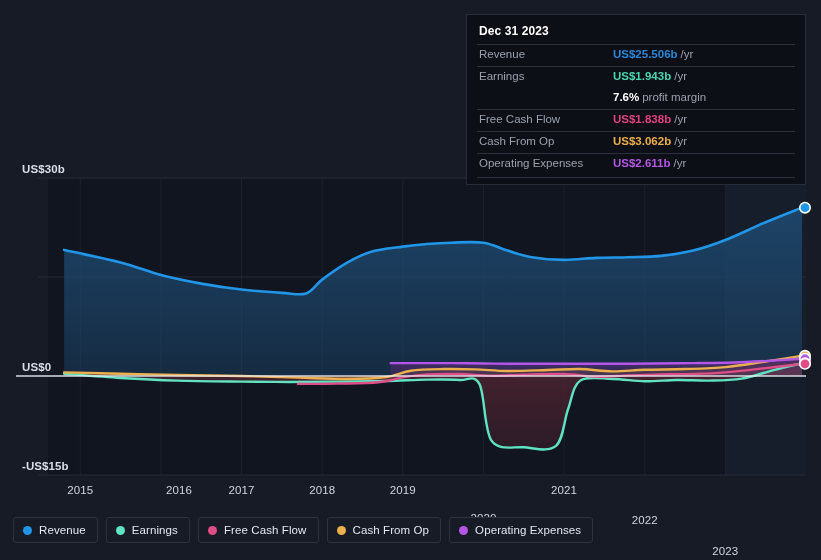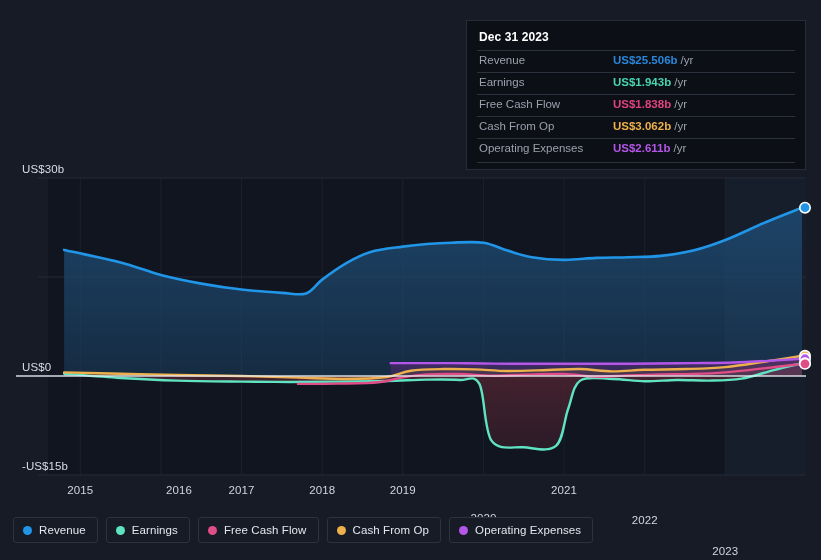--- a/index.html
+++ b/index.html
@@ -35,35 +35,36 @@
     top: 0;
   }
 
   
   .y-tick-label {
     position: absolute;
     font-size: 11.5px;
     color: #d9dde6;
     white-space: nowrap;
     letter-spacing: 0.1px;
+    font-weight: bold;
   }
   .x-tick-label {
     position: absolute;
     font-size: 11.5px;
     color: #d0d5de;
     white-space: nowrap;
     transform: translateX(-50%);
     letter-spacing: 0.1px;
   }
 
   
   #tooltip {
     position: absolute;
     left: 466px;
-    top: 20px;
+    top: 14px;
     width: 340px;
     background: #0c0f16;
     border: 1px solid #262c38;
     box-sizing: border-box;
     padding: 8px 10px 6px 10px;
     font-size: 11.5px;
   }
   #tooltip .tt-title {
     color: #ffffff;
     font-weight: bold;
@@ -225,20 +226,24 @@
     <div class="tt-title">Dec 31 2023</div>
     <div id="tooltip-rows">
         <div class="tt-row">
           <div class="tt-label">Revenue</div>
           <div class="tt-value" style="color: rgb(42, 134, 216);">US$25.506b<span class="tt-suffix">/yr</span></div>
         </div>
         <div class="tt-row">
           <div class="tt-label">Earnings</div>
           <div class="tt-value" style="color: rgb(74, 212, 176); text-align: right;">US$1.943b<span class="tt-suffix">/yr</span></div>
         </div>
+        <div class="tt-row no-rule">
+          <div class="tt-label"></div>
+          <div class="tt-value" style="color: rgb(255, 255, 255);">7.6%<span class="tt-suffix">profit margin</span></div>
+        </div>
         <div class="tt-row">
           <div class="tt-label">Free Cash Flow</div>
           <div class="tt-value" style="color: rgb(224, 66, 124);">US$1.838b<span class="tt-suffix">/yr</span></div>
         </div>
         <div class="tt-row">
           <div class="tt-label">Cash From Op</div>
           <div class="tt-value" style="color: rgb(237, 176, 76);">US$3.062b<span class="tt-suffix">/yr</span></div>
         </div>
         <div class="tt-row">
           <div class="tt-label">Operating Expenses</div>

